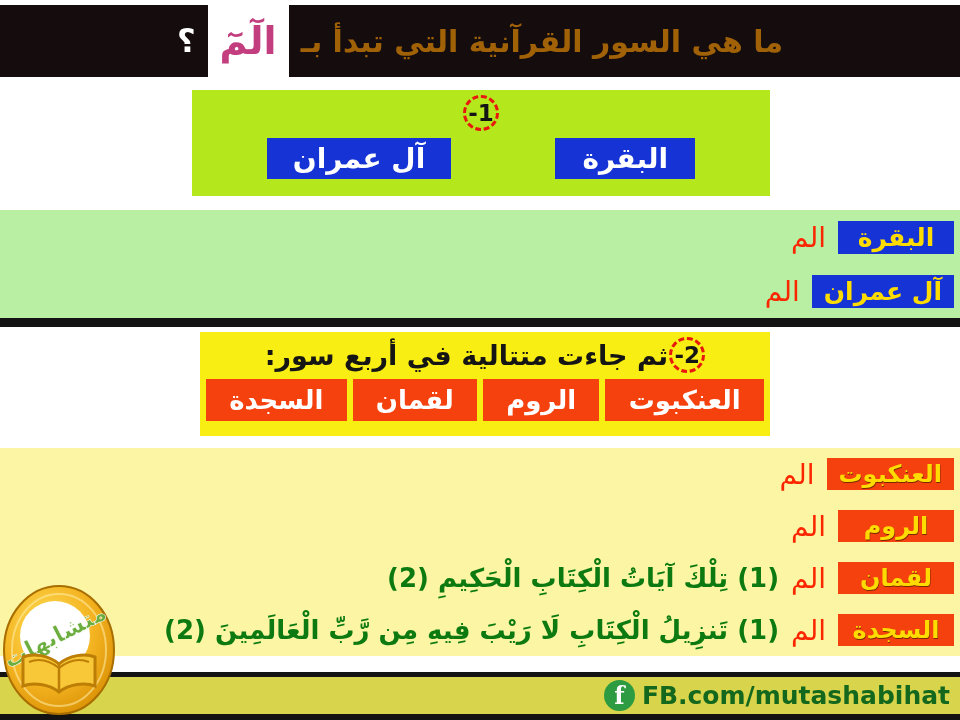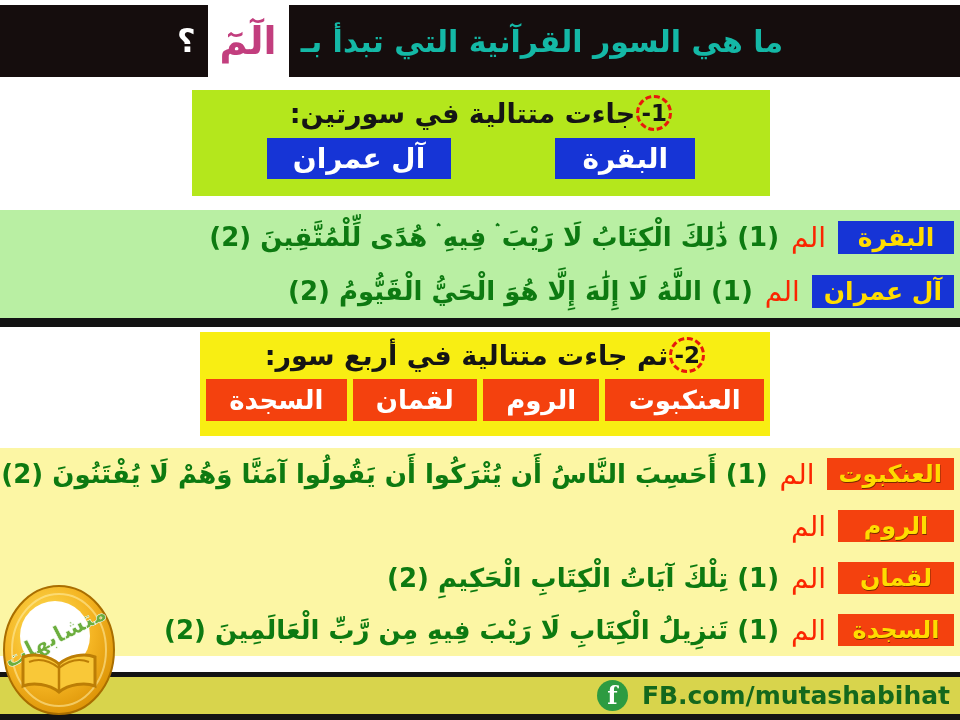--- a/index.html
+++ b/index.html
@@ -7,21 +7,21 @@
     width:960px;height:720px;position:relative;overflow:hidden;
     background:#ffffff;
     font-family:"DejaVu Sans", sans-serif;
   }
   
   .topbar{
     position:absolute;left:0;top:5px;width:960px;height:72px;
     background:#150d0d;display:flex;align-items:center;justify-content:center;
     direction:rtl;gap:12px;
   }
-  .title-text{color:#14b8a6;font-size:30px;font-weight:bold;white-space:nowrap;}
+  .title-text{color:#a16207;font-size:30px;font-weight:bold;white-space:nowrap;}
   .alm-box{
     background:#ffffff;color:#c23e7e;font-size:38px;font-weight:bold;
     height:62px;padding:13px 12px;display:flex;align-items:center;justify-content:center;
   }
   .qmark{color:#ffffff;font-size:32px;font-weight:bold;}
   
   .sec-card{position:absolute;direction:rtl;}
   .sec1-card{left:192px;top:90px;width:578px;height:106px;background:#b4e71c;}
   .sec2-card{left:200px;top:332px;width:570px;height:104px;background:#f8ee13;}
   .sec-head{
@@ -69,54 +69,51 @@
   .footer-inner{
     position:absolute;left:0;top:5px;width:960px;height:37px;background:#d8d44c;
     display:flex;align-items:center;justify-content:flex-end;direction:ltr;
     gap:7px;box-sizing:border-box;padding-right:10px;
   }
   .fb-icon{
     width:31px;height:31px;border-radius:50%;background:#2d9b41;color:#ffffff;
     display:flex;align-items:center;justify-content:center;
     font-family:"DejaVu Serif", serif;font-size:24px;font-weight:bold;line-height:1;
   }
-  .fb-text{color:#14681d;font-size:25px;font-weight:bold;margin-left:7px;}
+  .fb-text{color:#14681d;font-size:25px;font-weight:bold;}
   
   .logo{position:absolute;left:2px;top:584px;width:114px;height:132px;z-index:5;}
 </style>
 </head>
 <body>
 
 <div class="topbar">
   <span class="title-text">ما هي السور القرآنية التي تبدأ بـ</span>
   <span class="alm-box">الٓمٓ</span>
   <span class="qmark">؟</span>
 </div>
 
 <div class="sec-card sec1-card">
   <div class="sec-head">
     <span class="num-badge">1-</span>
-    <span>جاءت متتالية في سورتين:</span>
   </div>
   <div class="sec1-buttons">
     <span class="blue-btn">البقرة</span>
     <span class="blue-btn">آل عمران</span>
   </div>
 </div>
 
 <div class="band sec1-verses">
   <div class="verse-row">
     <span class="surah-label blue">البقرة</span>
     <span class="alm-red">الم</span>
-    <span class="verse-text">(1) ذَٰلِكَ الْكِتَابُ لَا رَيْبَ ۛ فِيهِ ۛ هُدًى لِّلْمُتَّقِينَ (2)</span>
   </div>
   <div class="verse-row">
     <span class="surah-label blue">آل عمران</span>
     <span class="alm-red">الم</span>
-    <span class="verse-text">(1) اللَّهُ لَا إِلَٰهَ إِلَّا هُوَ الْحَيُّ الْقَيُّومُ (2)</span>
   </div>
 </div>
 
 <div class="divider"></div>
 
 <div class="sec-card sec2-card">
   <div class="sec-head">
     <span class="num-badge">2-</span>
     <span>ثم جاءت متتالية في أربع سور:</span>
   </div>
@@ -125,21 +122,20 @@
     <span class="orange-btn">الروم</span>
     <span class="orange-btn">لقمان</span>
     <span class="orange-btn">السجدة</span>
   </div>
 </div>
 
 <div class="band sec2-verses">
   <div class="verse-row">
     <span class="surah-label orange">العنكبوت</span>
     <span class="alm-red">الم</span>
-    <span class="verse-text">(1) أَحَسِبَ النَّاسُ أَن يُتْرَكُوا أَن يَقُولُوا آمَنَّا وَهُمْ لَا يُفْتَنُونَ (2)</span>
   </div>
   <div class="verse-row">
     <span class="surah-label orange">الروم</span>
     <span class="alm-red">الم</span>
   </div>
   <div class="verse-row">
     <span class="surah-label orange">لقمان</span>
     <span class="alm-red">الم</span>
     <span class="verse-text">(1) تِلْكَ آيَاتُ الْكِتَابِ الْحَكِيمِ (2)</span>
   </div>

